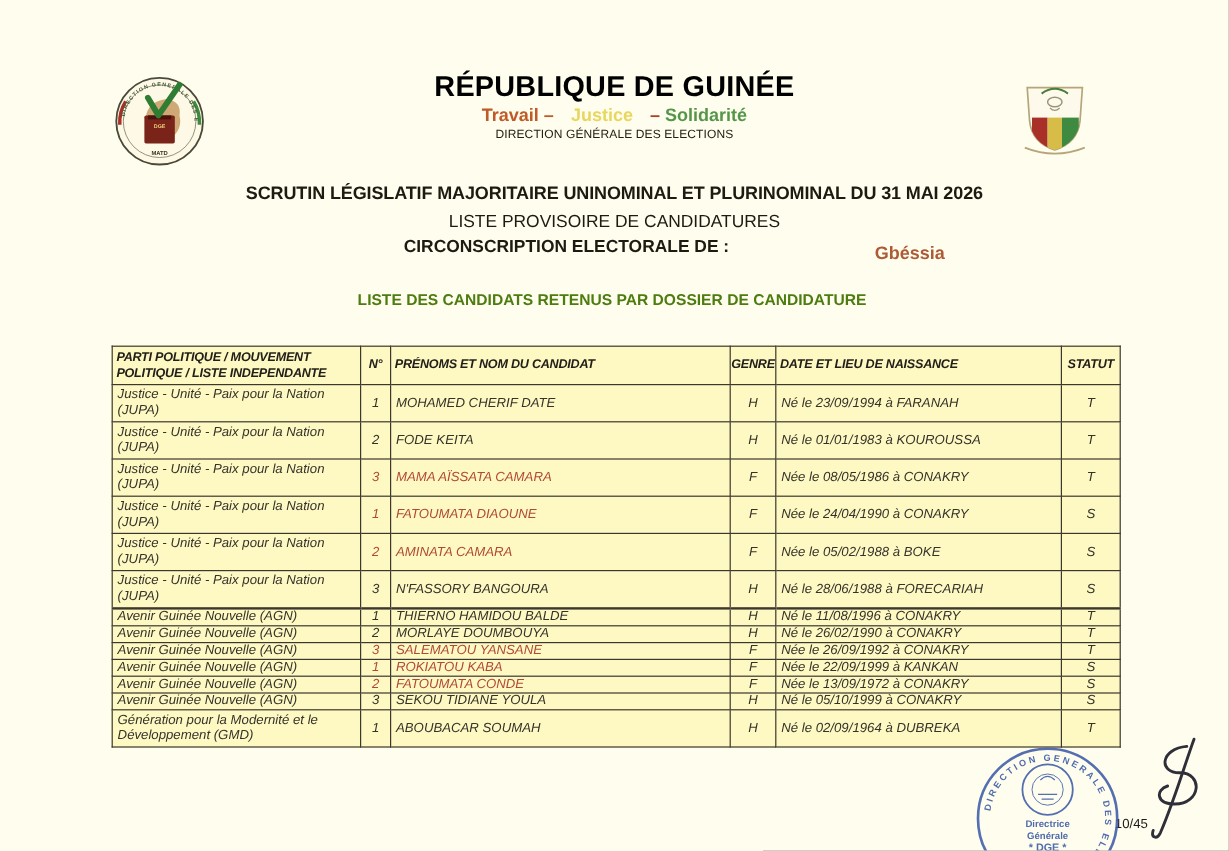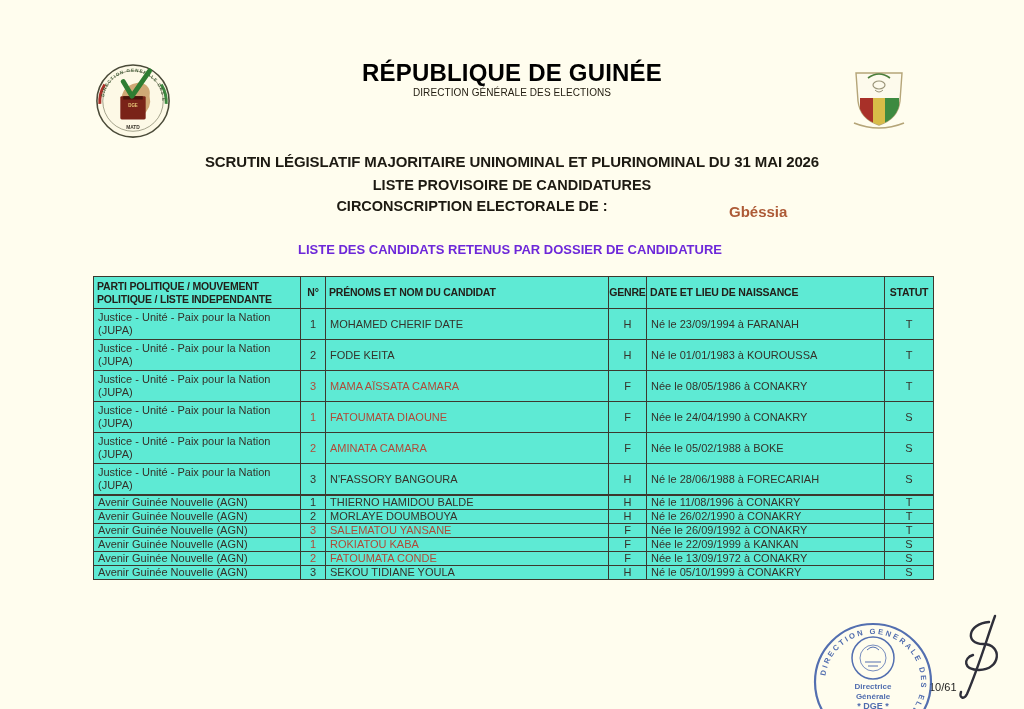--- a/index.html
+++ b/index.html
@@ -17,29 +17,30 @@
   .motto .m2{color:#e8d75e; margin:0 10px;}
   .motto .m3{color:#55964a;}
   .motto .m3 .dash{color:#a8402a;}
   .dir-title{font-size:10px; font-weight:400; color:#26journ2014;}
   .dir-title{color:#262014; margin-top:2px; letter-spacing:0.1px;}
   .logo-left{position:absolute; left:93px; top:60px;}
   .coat{position:absolute; left:846px; top:65px;}
   
   .titles{position:absolute; left:0; right:0; top:153px; text-align:center; color:#1d1a12;}
   .t1{font-size:15px; font-weight:700; letter-spacing:-0.1px;}
-  .t2{font-size:14.5px; font-weight:700; margin-top:7px;}
+  .t2{font-size:14.5px; font-weight:400; margin-top:7px;}
   .t3{font-size:14.5px; font-weight:700; margin-top:5px; transform:translateX(-40px);}
   .constituency{position:absolute; left:729px; top:203px; font-size:15px; font-weight:700; color:#ad5a36;}
-  .t4{position:absolute; left:0; right:4px; top:242px; text-align:center; font-size:13px; font-weight:700; color:#6d28d9;}
+  .t4{position:absolute; left:0; right:4px; top:242px; text-align:center; font-size:13px; font-weight:700; color:#4d7c0f;}
   
   table.tbl{
-    position:absolute; left:93px; top:276px; width:840px;
+    position:absolute; left:93px; top:288px; width:840px;
     border-collapse:collapse; table-layout:fixed;
-    background:#5eead4;
+    background:#fef9c3;
+    font-style:italic;
   }
   .tbl th,.tbl td{border:1.5px solid #3c382e; overflow:hidden; vertical-align:middle;}
   .tbl thead th{height:29px; font-size:10.5px; font-weight:700; text-align:left; padding:1px 3px; line-height:1.15; color:#23201a; letter-spacing:-0.2px;}
   .tbl thead th.c-num, .tbl thead th.c-genre, .tbl thead th.c-statut{text-align:center; padding:1px 0;}
   .tbl td{font-size:11px; color:#35322a; padding:1px 4px; line-height:1.15;}
   tr.tall td{height:28px;}
   tr.short td{height:13px; line-height:13px; padding-top:0; padding-bottom:0;}
   .c-num{text-align:center; padding:1px 0;}
   .c-genre{text-align:center;}
   .c-statut{text-align:center;}
@@ -74,20 +75,25 @@
       <rect x="28" y="36" width="26" height="24" rx="1.5" fill="#7a2318"></rect>
       <rect x="31" y="36" width="20" height="3.4" fill="#4a140c"></rect>
       <text class="svgtxt" x="41" y="47" text-anchor="middle" font-size="4.6" fill="#e8c878" font-weight="700">DGE</text>
       <path d="M 31,21 L 40,36 L 58,10" stroke="#2e7d32" stroke-width="5" fill="none" stroke-linecap="round" stroke-linejoin="round"></path>
       <text class="svgtxt" x="41" y="70" text-anchor="middle" font-size="5" fill="#3a352a" font-weight="700">MATD</text>
     </svg>
   </div>
 
   <div class="hdr-center">
     <div class="rep-title">RÉPUBLIQUE DE GUINÉE</div>
+    <div class="motto">
+      <span class="m1">Travail –</span>
+      <span class="m2">Justice</span>
+      <span class="m3"><span class="dash">– </span><span>Solidarité</span></span>
+    </div>
     <div class="dir-title">DIRECTION GÉNÉRALE DES ELECTIONS</div>
   </div>
 
   <div class="coat">
     <svg width="66" height="68" viewBox="0 0 66 68">
       <defs>
         <clipPath id="shieldClip">
           <path d="M 10,8 L 56,8 L 54,36 Q 52,54 33,60 Q 14,54 12,36 Z"></path>
         </clipPath>
       </defs>
@@ -233,24 +239,32 @@
 
     <tr class="short">
       <td class="c-party">Avenir Guinée Nouvelle (AGN)</td>
       <td class="c-num">3</td>
       <td class="c-name">SEKOU TIDIANE YOULA</td>
       <td class="c-genre">H</td>
       <td class="c-date">Né le 05/10/1999 à CONAKRY</td>
       <td class="c-statut">S</td>
     </tr>
 
+    <tr class="tall">
+      <td class="c-party">Génération pour la Modernité et le Développement (GMD)</td>
+      <td class="c-num">1</td>
+      <td class="c-name">ABOUBACAR SOUMAH</td>
+      <td class="c-genre">H</td>
+      <td class="c-date">Né le 02/09/1964 à DUBREKA</td>
+      <td class="c-statut">T</td>
+    </tr>
   </tbody>
   </table>
 
-  <div class="page-number">10/61</div>
+  <div class="page-number">10/45</div>
 
   <div class="stamp">
     <svg width="150" height="95" viewBox="0 0 150 95">
       <g stroke="#3c5ca8" fill="none" opacity="0.88">
         <circle cx="68" cy="68" r="58" stroke-width="2.2"></circle>
         <circle cx="68" cy="44" r="21" stroke-width="1.5"></circle>
         <circle cx="68" cy="44" r="13" stroke-width="0.8"></circle>
         <path d="M 62,36 Q 68,30 74,36 M 60,48 L 76,48 M 63,52 L 73,52" stroke-width="1"></path>
       </g>
       <defs>

